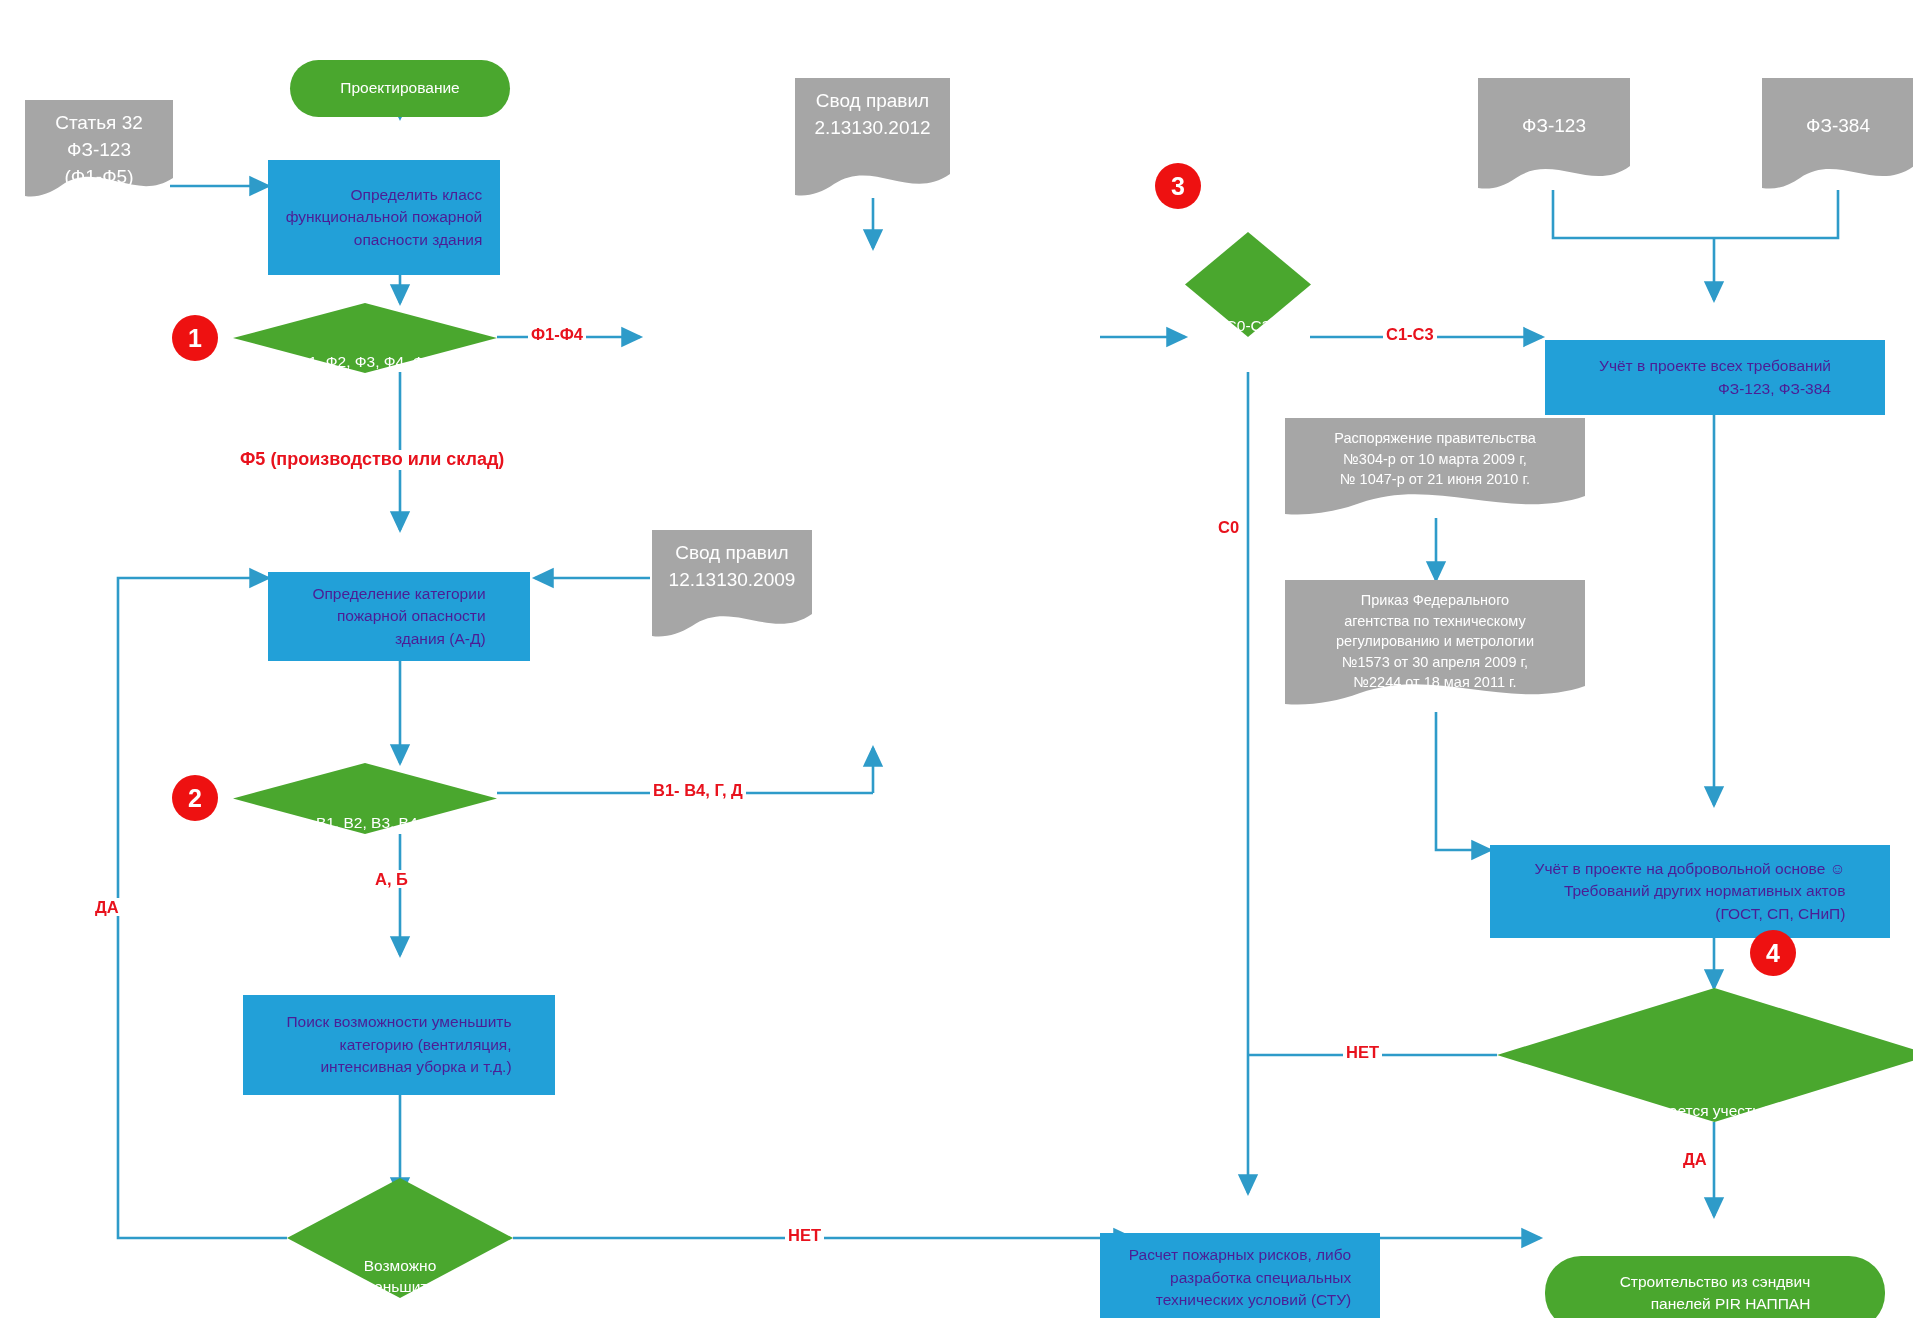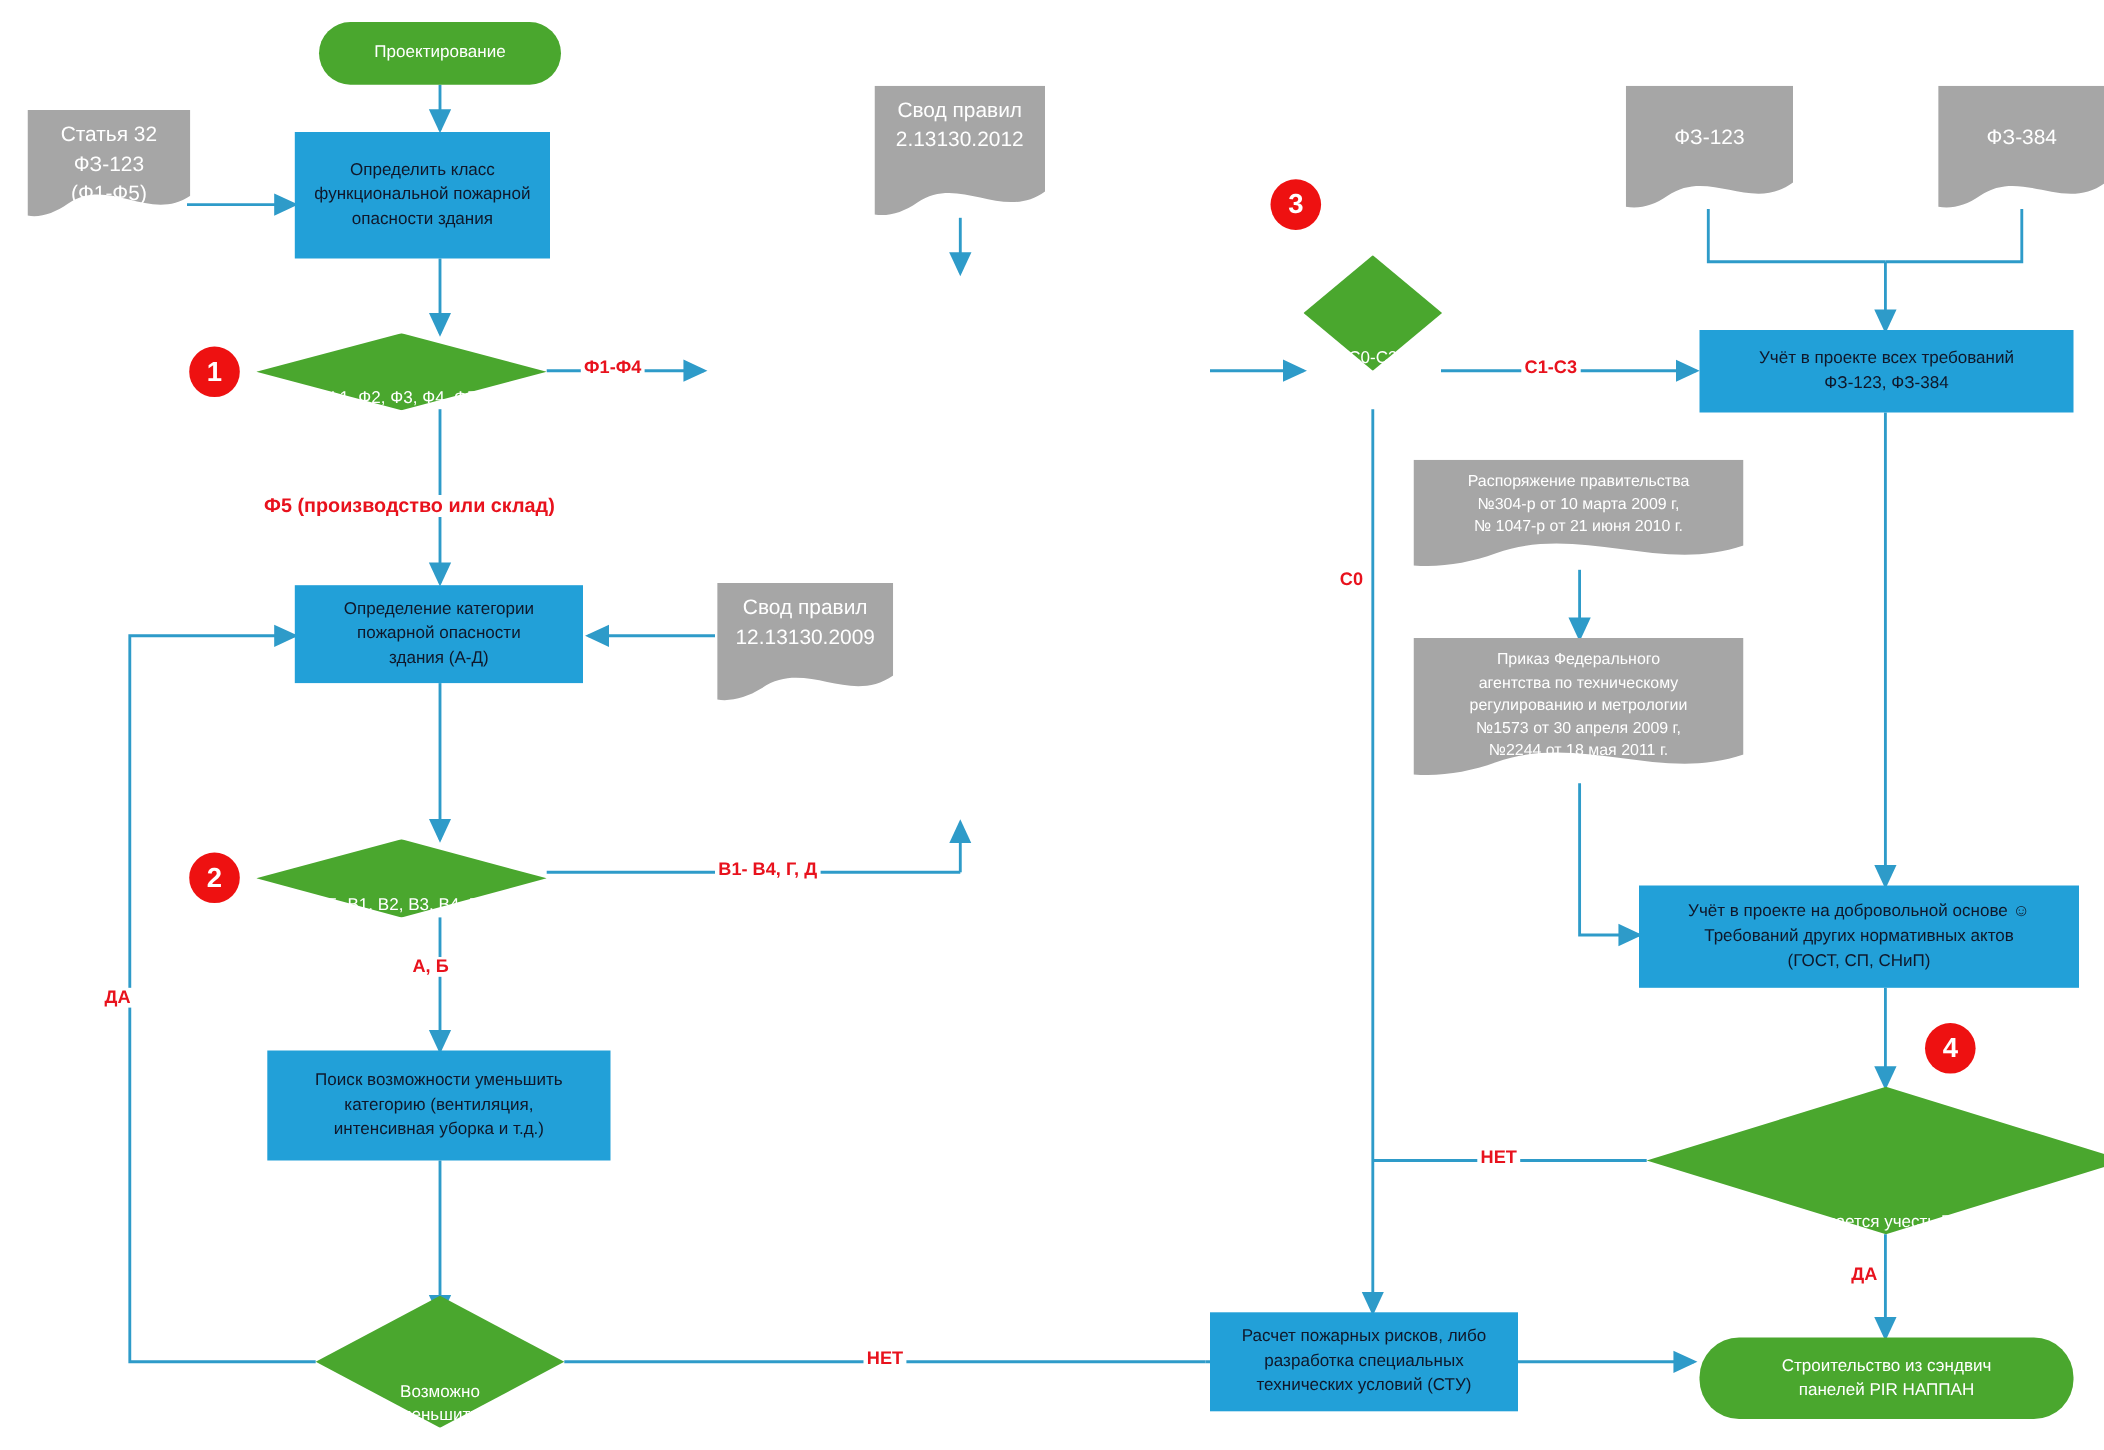--- a/index.html
+++ b/index.html
@@ -13,25 +13,25 @@
     height: 1318px;
     background: #ffffff;
     overflow: hidden;
   }
 
   svg.links {
     position:absolute; left:0; top:0; width:1913px; height:1318px;
     pointer-events:none;
   }
 
-  .node { position:absolute; display:flex; align-items:center; justify-content:center; text-align:center; }
+  .node { position:absolute; display:flex; align-items:center; justify-content:center; text-align:right;margin-top:40px; }
 
   .proc {
     background:#22a0d8;
-    color:#0f172a;
+    color:#4c1d95;
     font-size:15.5px;
     line-height:1.45;
     padding:2px 10px;
   }
 
   .term {
     background:#4aa72e;
     color:#ffffff;
     border-radius:36px;
     font-size:15.5px;

